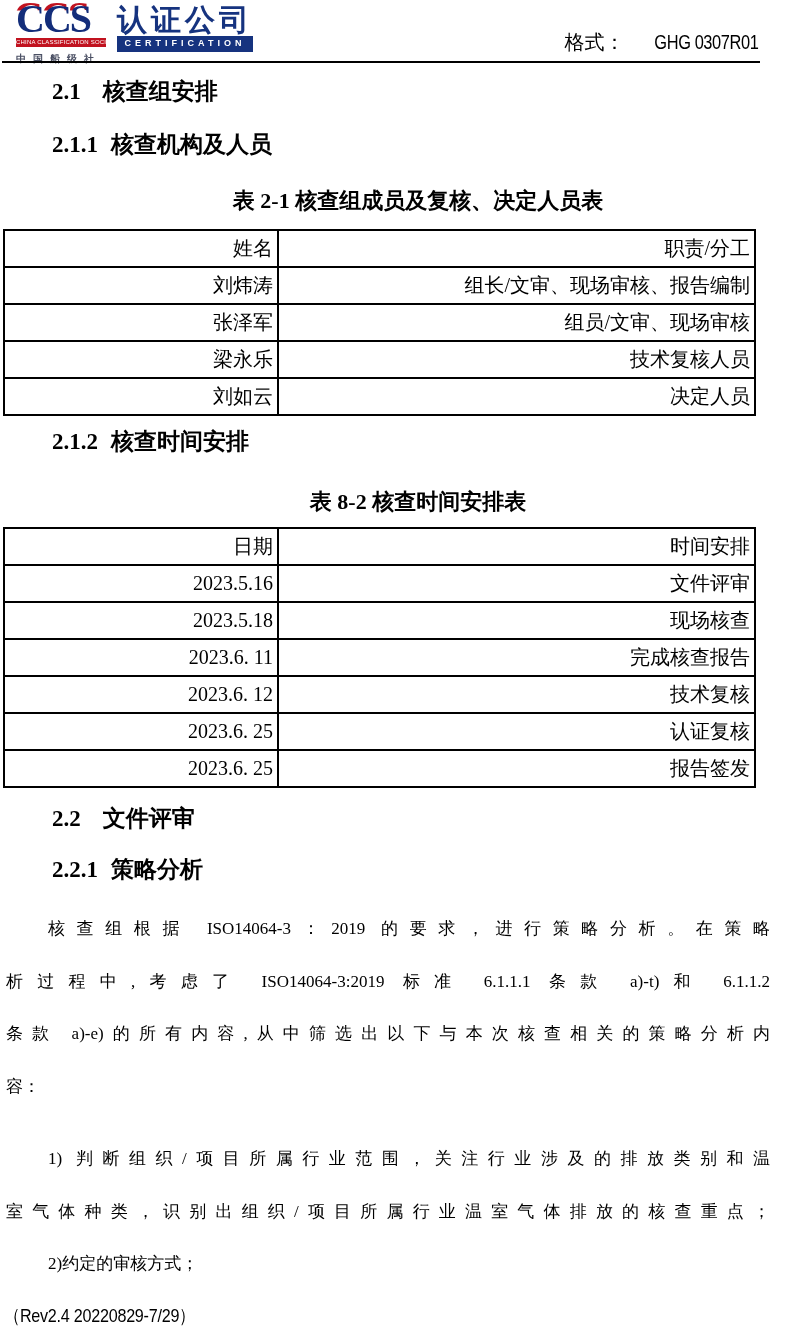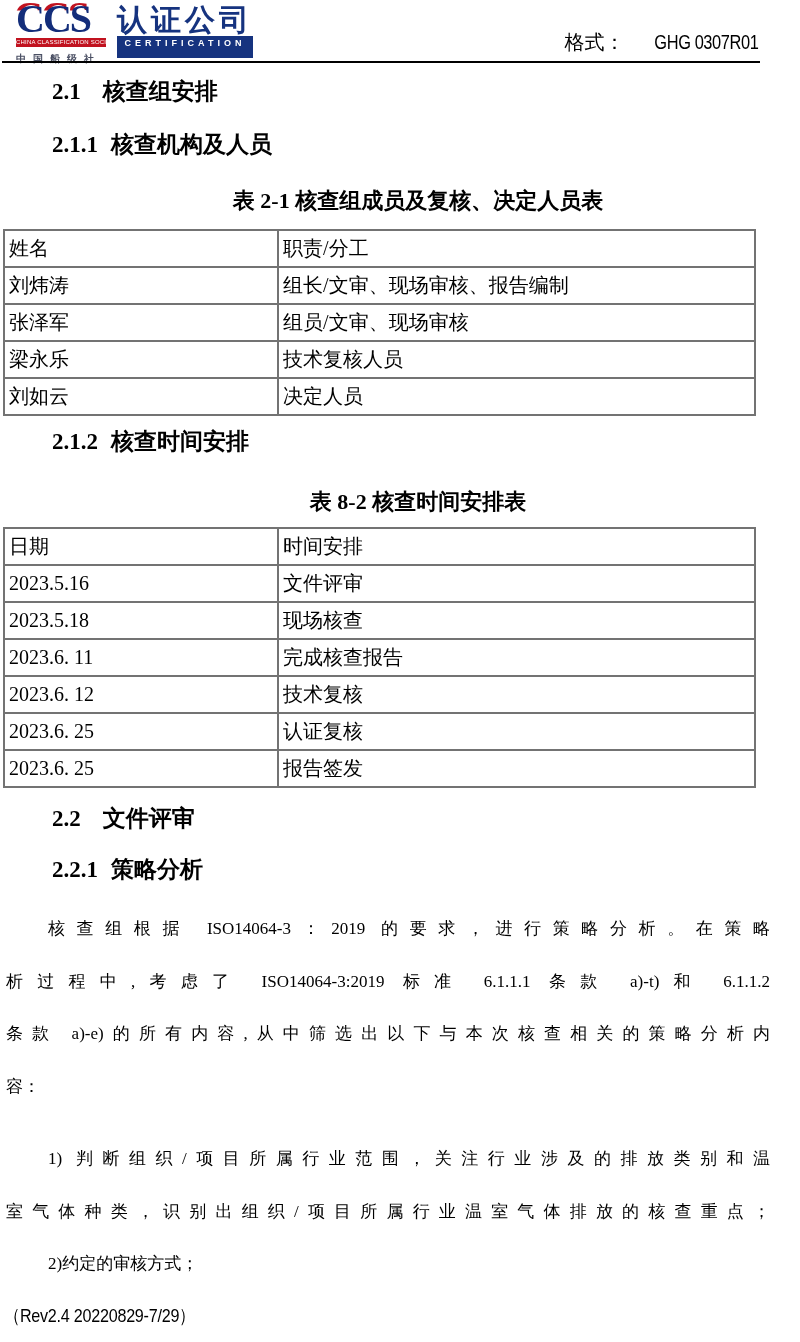--- a/index.html
+++ b/index.html
@@ -34,21 +34,21 @@
   .society-cn {
     margin-top: 5px; font-size: 10px; font-weight: bold; letter-spacing: 7px;
     color: #4a4f63; white-space: nowrap;
   }
   .company {
     font-family: "DejaVu Sans", "Liberation Sans", sans-serif;
     font-size: 30px; line-height: 31px; font-weight: bold;
     color: #16337f; letter-spacing: 4px; white-space: nowrap;
   }
   .certbar {
-    margin-top: 1px; height: 22px; background: #16337f; color: #fff;
+    margin-top: 1px; height: 16px; background: #16337f; color: #fff;
     font-family: "Liberation Sans", sans-serif; font-weight: bold;
     font-size: 9px; line-height: 14px; text-align: center; letter-spacing: 4px;
     padding: 0 2px; white-space: nowrap;
   }
 
   .format { position: absolute; top: 29px; right: 42px; font-size: 20px; white-space: nowrap; }
   .format-value {
     display: inline-block; font-family: "Liberation Sans", sans-serif;
     font-size: 21px; letter-spacing: -0.5px;
     transform: scaleX(0.78); transform-origin: right center;
@@ -69,21 +69,21 @@
   .cap2 { top: 487px; }
 
   
   .dtable {
     position: absolute; left: 3px; width: 753px;
     border-collapse: collapse; table-layout: fixed; font-size: 20px;
   }
   .t1 { top: 229px; }
   .t2 { top: 527px; }
   .dtable th, .dtable td {
-    border: 2px solid #737373; text-align: left; vertical-align: middle;
+    border: 2px solid #000000; text-align: right; vertical-align: middle;
     font-weight: normal; height: 35px; padding: 0 4px; overflow: hidden;
   }
   .col-narrow { width: 36.5%; }
 
   
   .bodytext { position: absolute; left: 6px; width: 764px; font-size: 17px; line-height: 52.5px; }
   .para  { top: 903px; }
   .items { top: 1133px; }
   .jline { text-align: justify; text-align-last: justify; }
   .indent { text-indent: 42px; }

